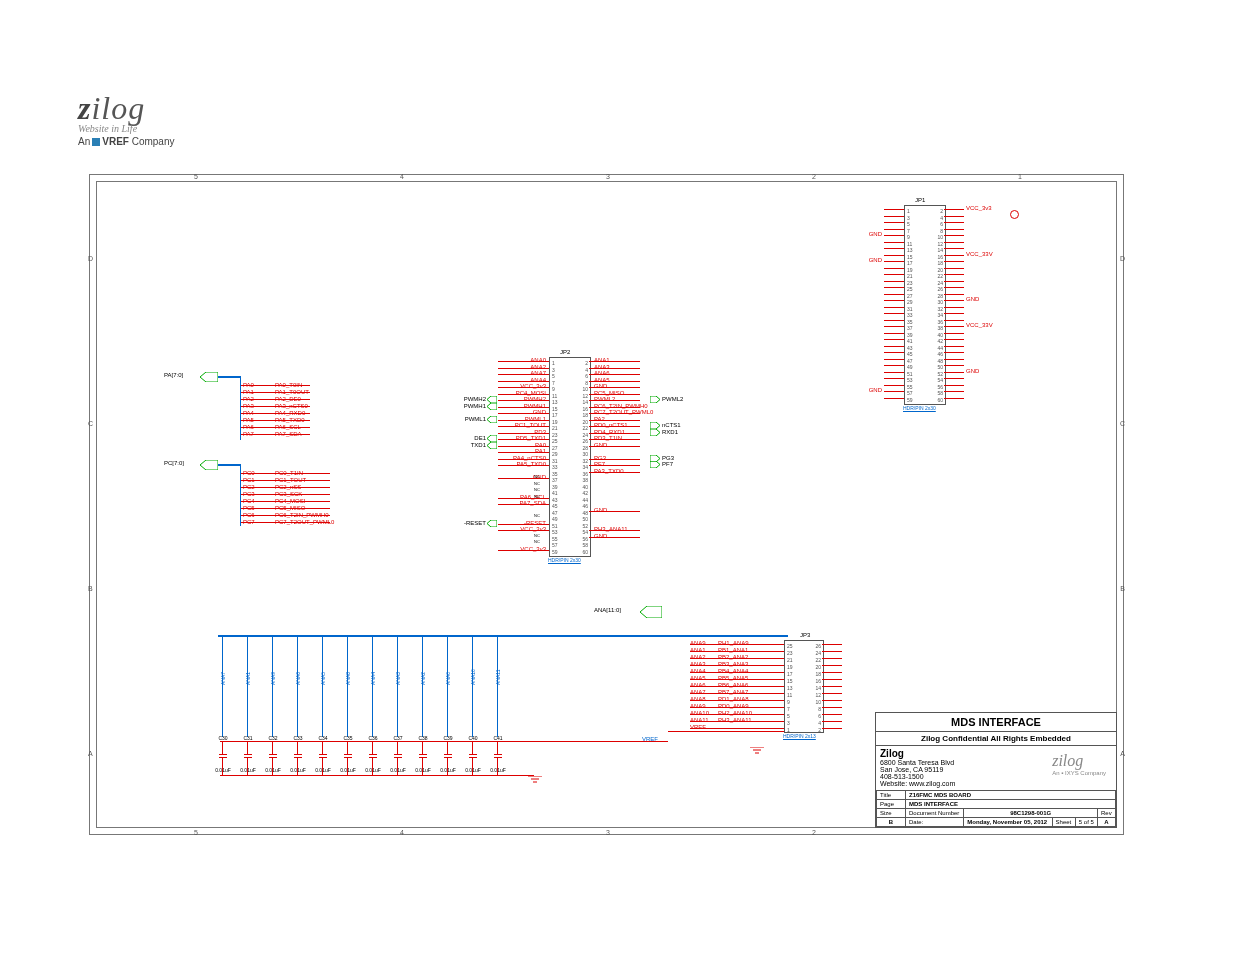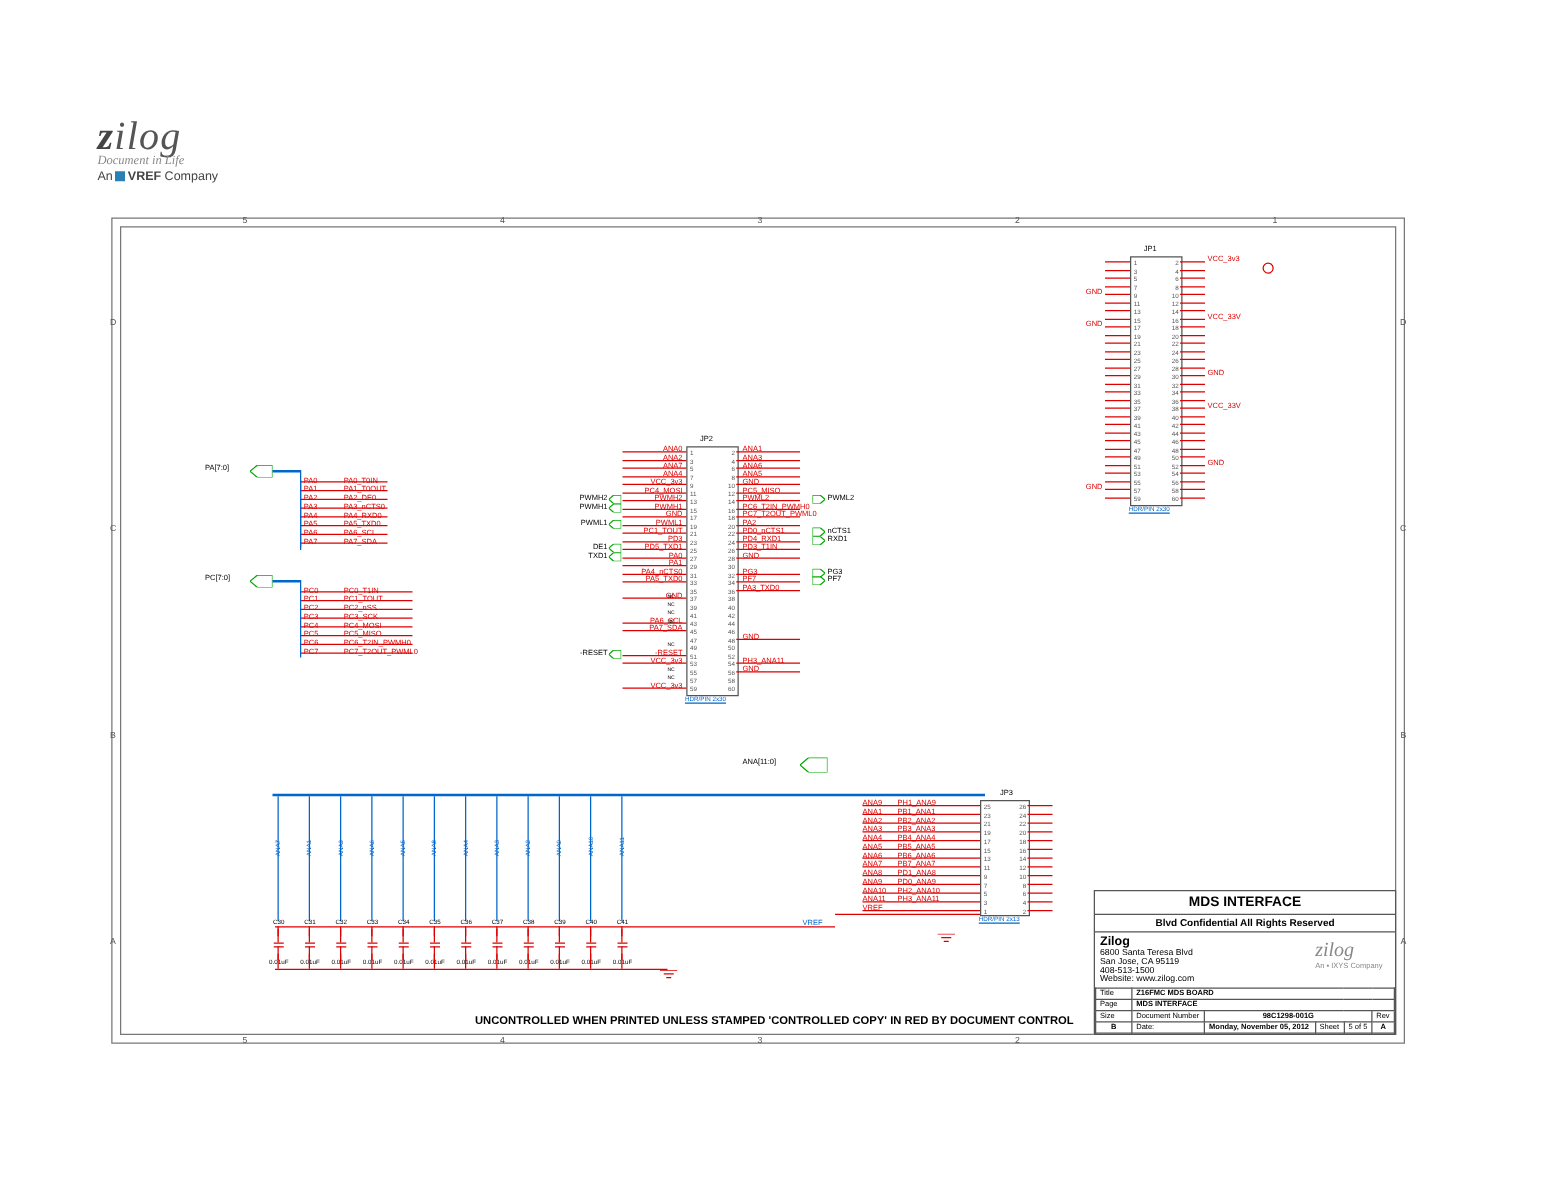--- a/index.html
+++ b/index.html
@@ -55,21 +55,21 @@
   
   .vlab{position:absolute;font:5px Arial;color:#06c;transform:rotate(-90deg);transform-origin:left top}
 </style>
 </head>
 <body>
 
 <div class="page">
 
   <div class="logo-block">
     <div class="logo-word"><span class="z">z</span>ilog</div>
-    <div class="tag">Document in Life</div>
+    <div class="tag">Website in Life</div>
     <div class="ixys">An<span class="sq"></span><b>VREF</b> Company</div>
   </div>
 
   <div class="frame">
     <div class="frame-inner"></div>
 
     <div class="zone" style="left:104px;top:-2px">5</div>
     <div class="zone" style="left:310px;top:-2px">4</div>
     <div class="zone" style="left:516px;top:-2px">3</div>
     <div class="zone" style="left:722px;top:-2px">2</div>
@@ -294,25 +294,24 @@
     <div class="hdr-title" style="left:693px;top:558px">HDR/PIN 2x13</div>
     <div id="jp3-rows"></div>
     <div class="gnd" style="left:660px;top:572px">
       <svg width="14" height="10">
           <line x1="0" y1="0" x2="14" y2="0" stroke="#d00"></line>
           <line x1="3" y1="3" x2="11" y2="3" stroke="#d00"></line>
           <line x1="5" y1="6" x2="9" y2="6" stroke="#d00"></line>
         </svg>
     </div>
 
-    <div class="disc" style="left:290px;top:636px">UNCONTROLLED WHEN PRINTED UNLESS STAMPED 'CONTROLLED COPY' IN RED BY DOCUMENT CONTROL</div>
 
     <div class="tb">
       <div class="hd">MDS INTERFACE</div>
-      <div class="conf">Blvd Confidential All Rights Reserved</div>
+      <div class="conf">Zilog Confidential All Rights Embedded</div>
       <div class="row" style="position:relative;height:40px">
         <div class="zlogo">zilog<div style="font:6px Arial;color:#888">An ▪ IXYS Company</div></div>
         <div style="font:bold 10px Arial">Zilog</div>
         <div>6800 Santa Teresa Blvd</div>
         <div>San Jose, CA  95119</div>
         <div>408-513-1500</div>
         <div>Website: www.zilog.com</div>
       </div>
       <table>
         <tbody>

